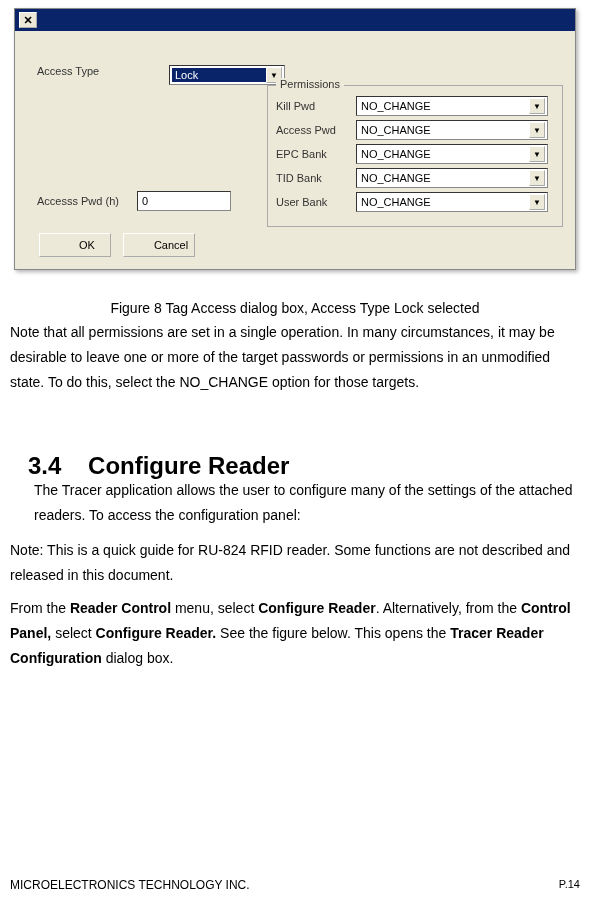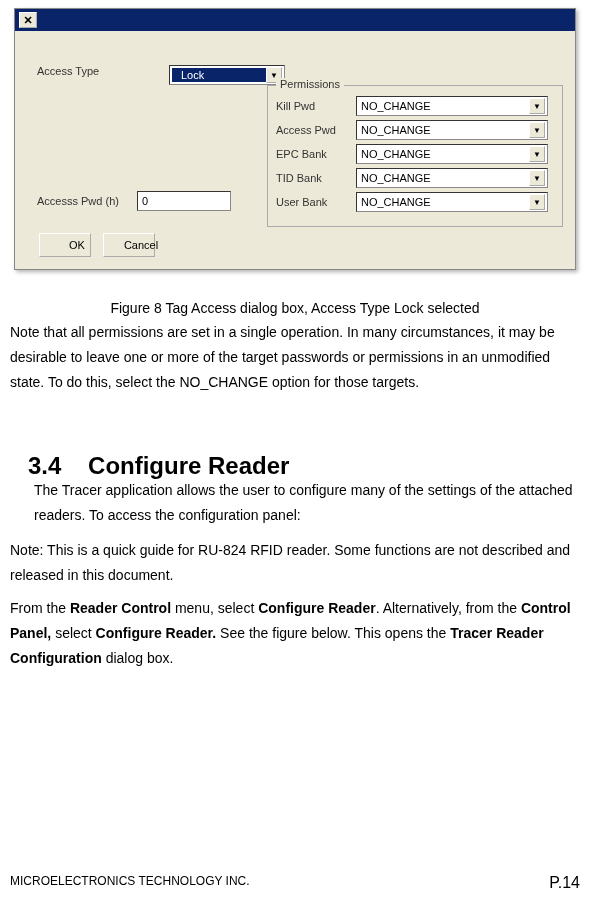--- a/index.html
+++ b/index.html
@@ -55,21 +55,21 @@
       border: 1px inset #888;
       display: flex;
       align-items: center;
       padding: 0 2px;
       font-size: 11px;
       position: relative;
     }
     .select-box.highlighted .sel-text {
       background: #0a246a;
       color: white;
-      padding: 1px 9px;
+      padding: 1px 3px;
     }
     .sel-text { flex: 1; padding: 0 2px; }
     .dd-btn {
       width: 16px;
       height: 16px;
       background: #ece9d8;
       border: 1px outset #fff;
       display: flex;
       align-items: center;
       justify-content: center;
@@ -128,21 +128,21 @@
     .perm-select { flex: 1; }
     .perm-select .select-box { width: 192px; }
     .btn-row {
       position: absolute;
       bottom: 12px;
       left: 24px;
       display: flex;
       gap: 12px;
     }
     .btn {
-      width: 52px;
+      width: 72px;
       height: 24px;
       background: #ece9d8;
       border: 1px outset #fff;
       font-size: 11px;
       display: flex;
       align-items: center;
       justify-content: center;
       cursor: pointer;
       padding-left: 24px;
     }
@@ -170,21 +170,21 @@
     .para4 { top: 596px; }
     .footer {
       position: absolute;
       bottom: 14px;
       left: 10px;
       width: 570px;
       display: flex;
       justify-content: space-between;
       font-size: 12px;
     }
-    .footer-right { font-size: 16px; }
+    .footer-right { font-size: 11px; }
     b { font-weight: bold; }
   </style>
 </head>
 <body>
 
 <div class="dialog">
   <div class="titlebar">
     <div class="close-btn">
       <span>✕</span>
     </div>

